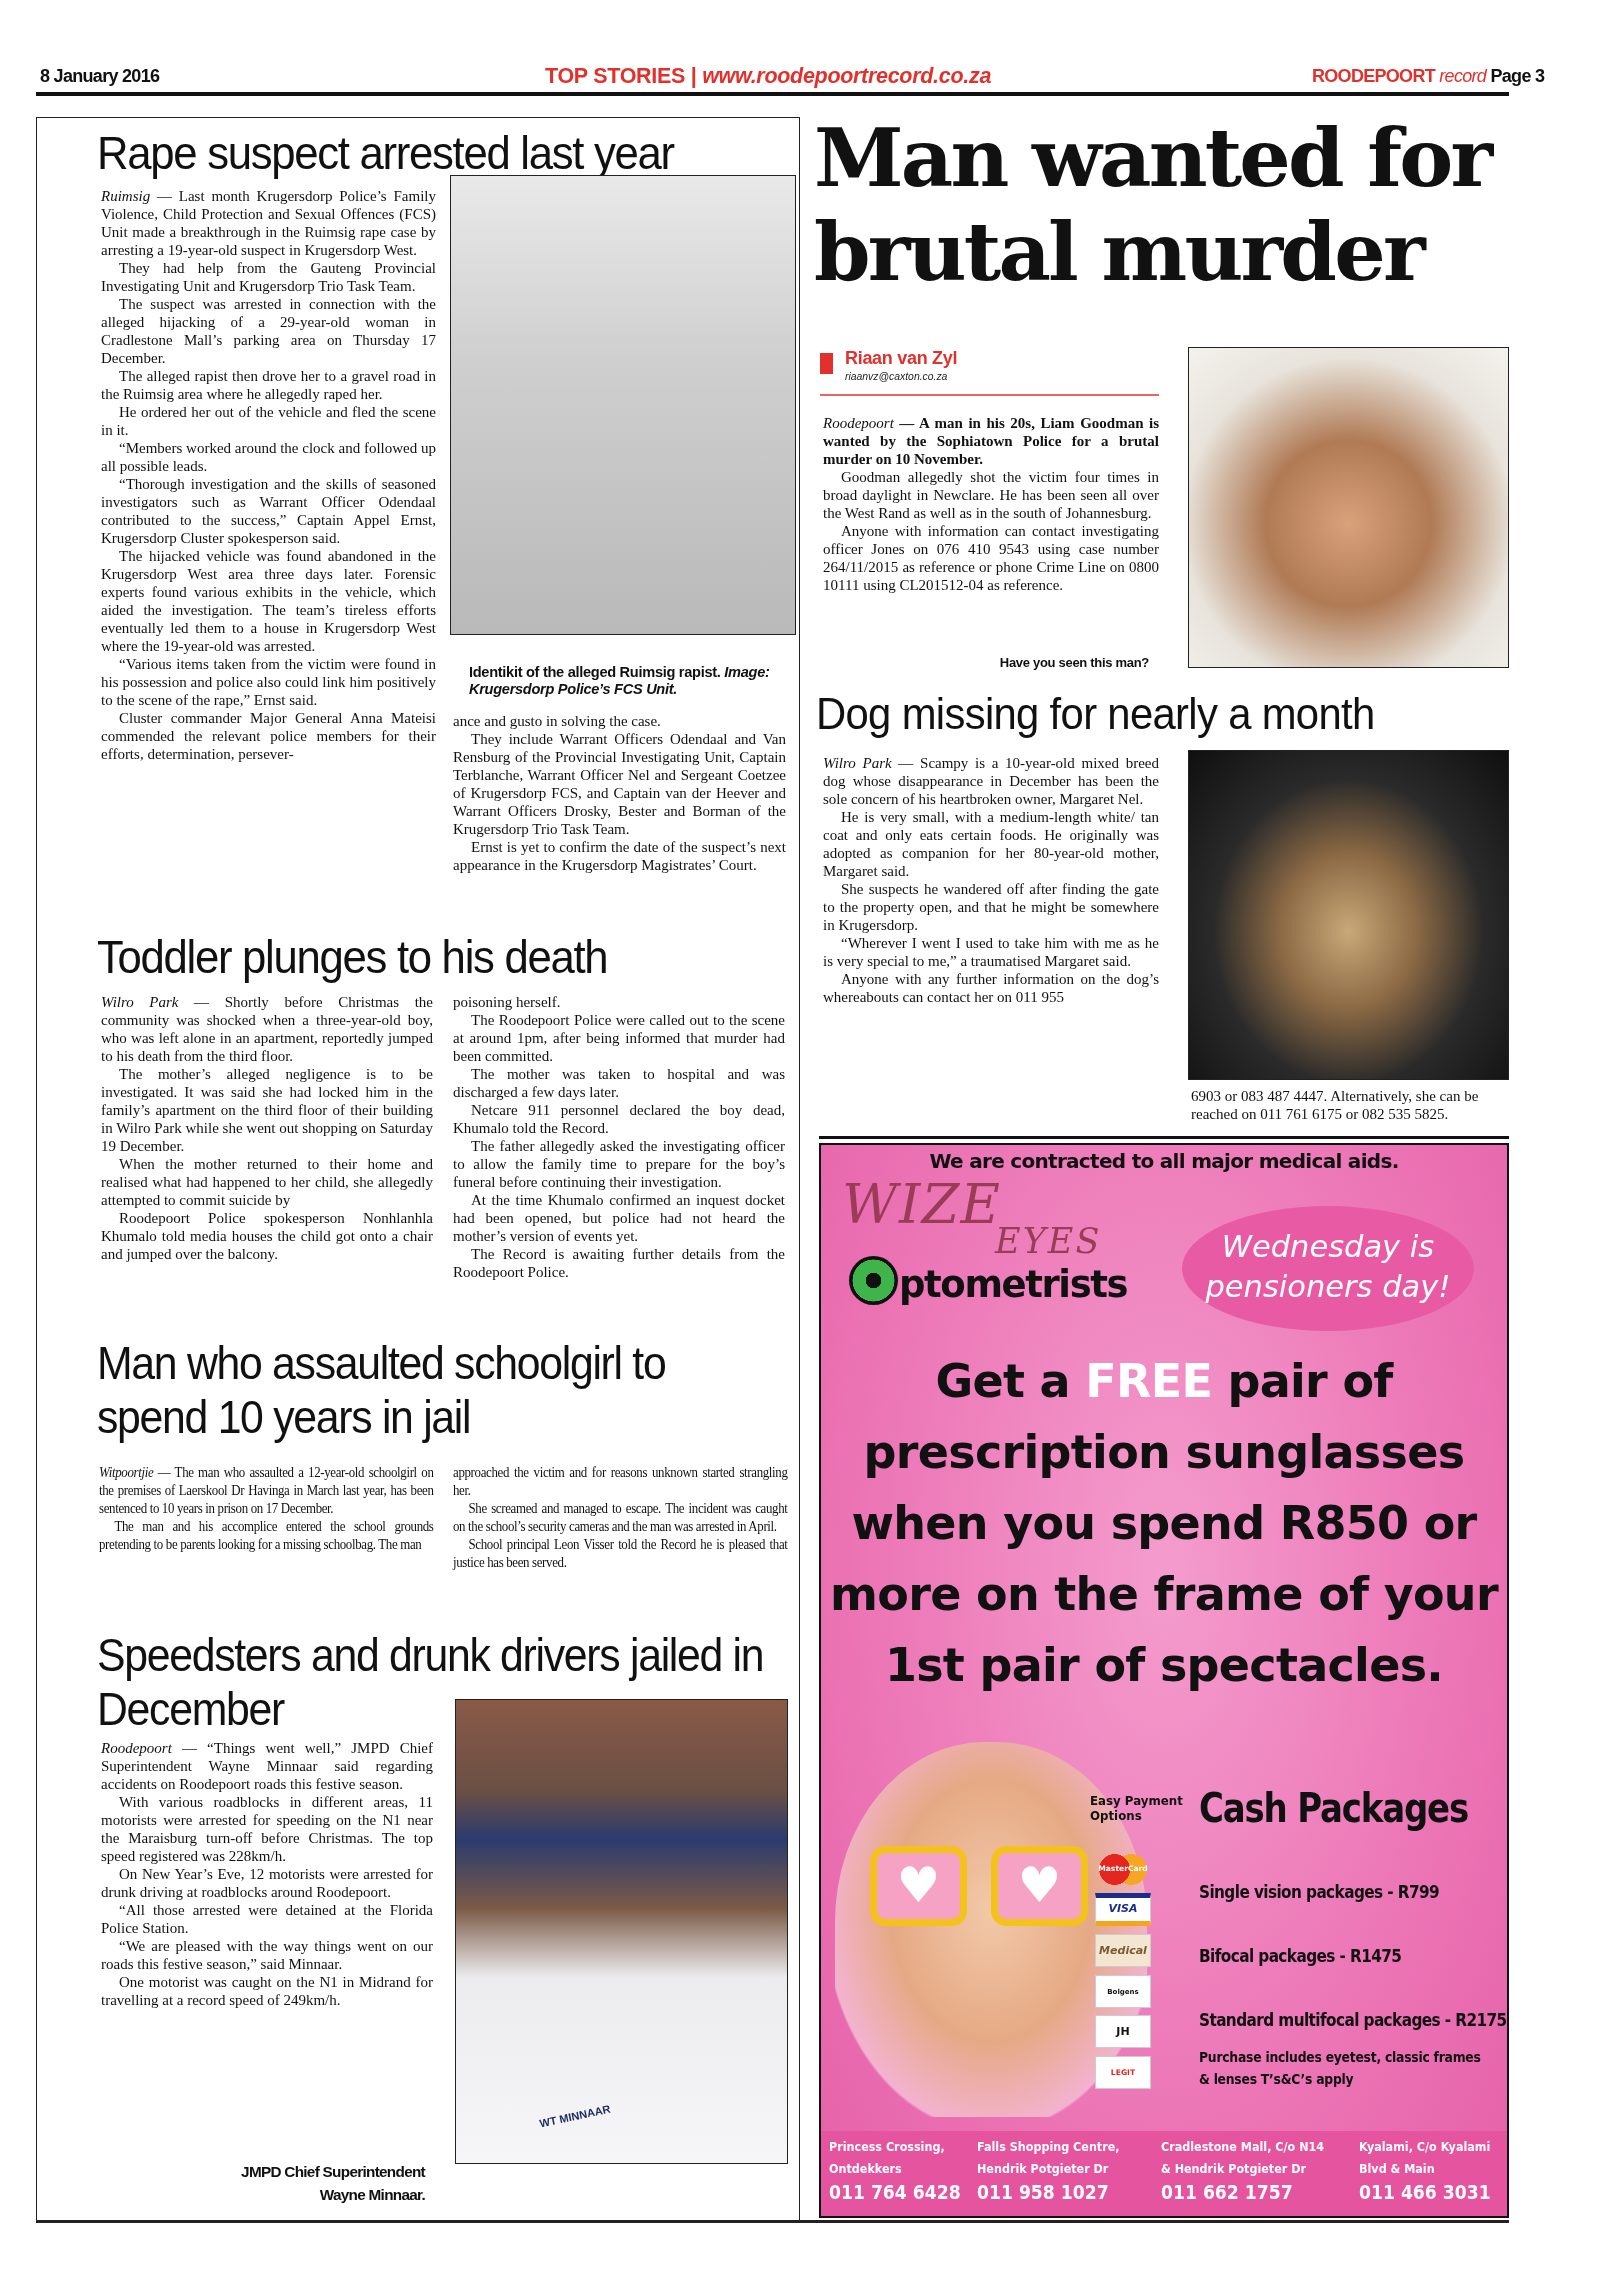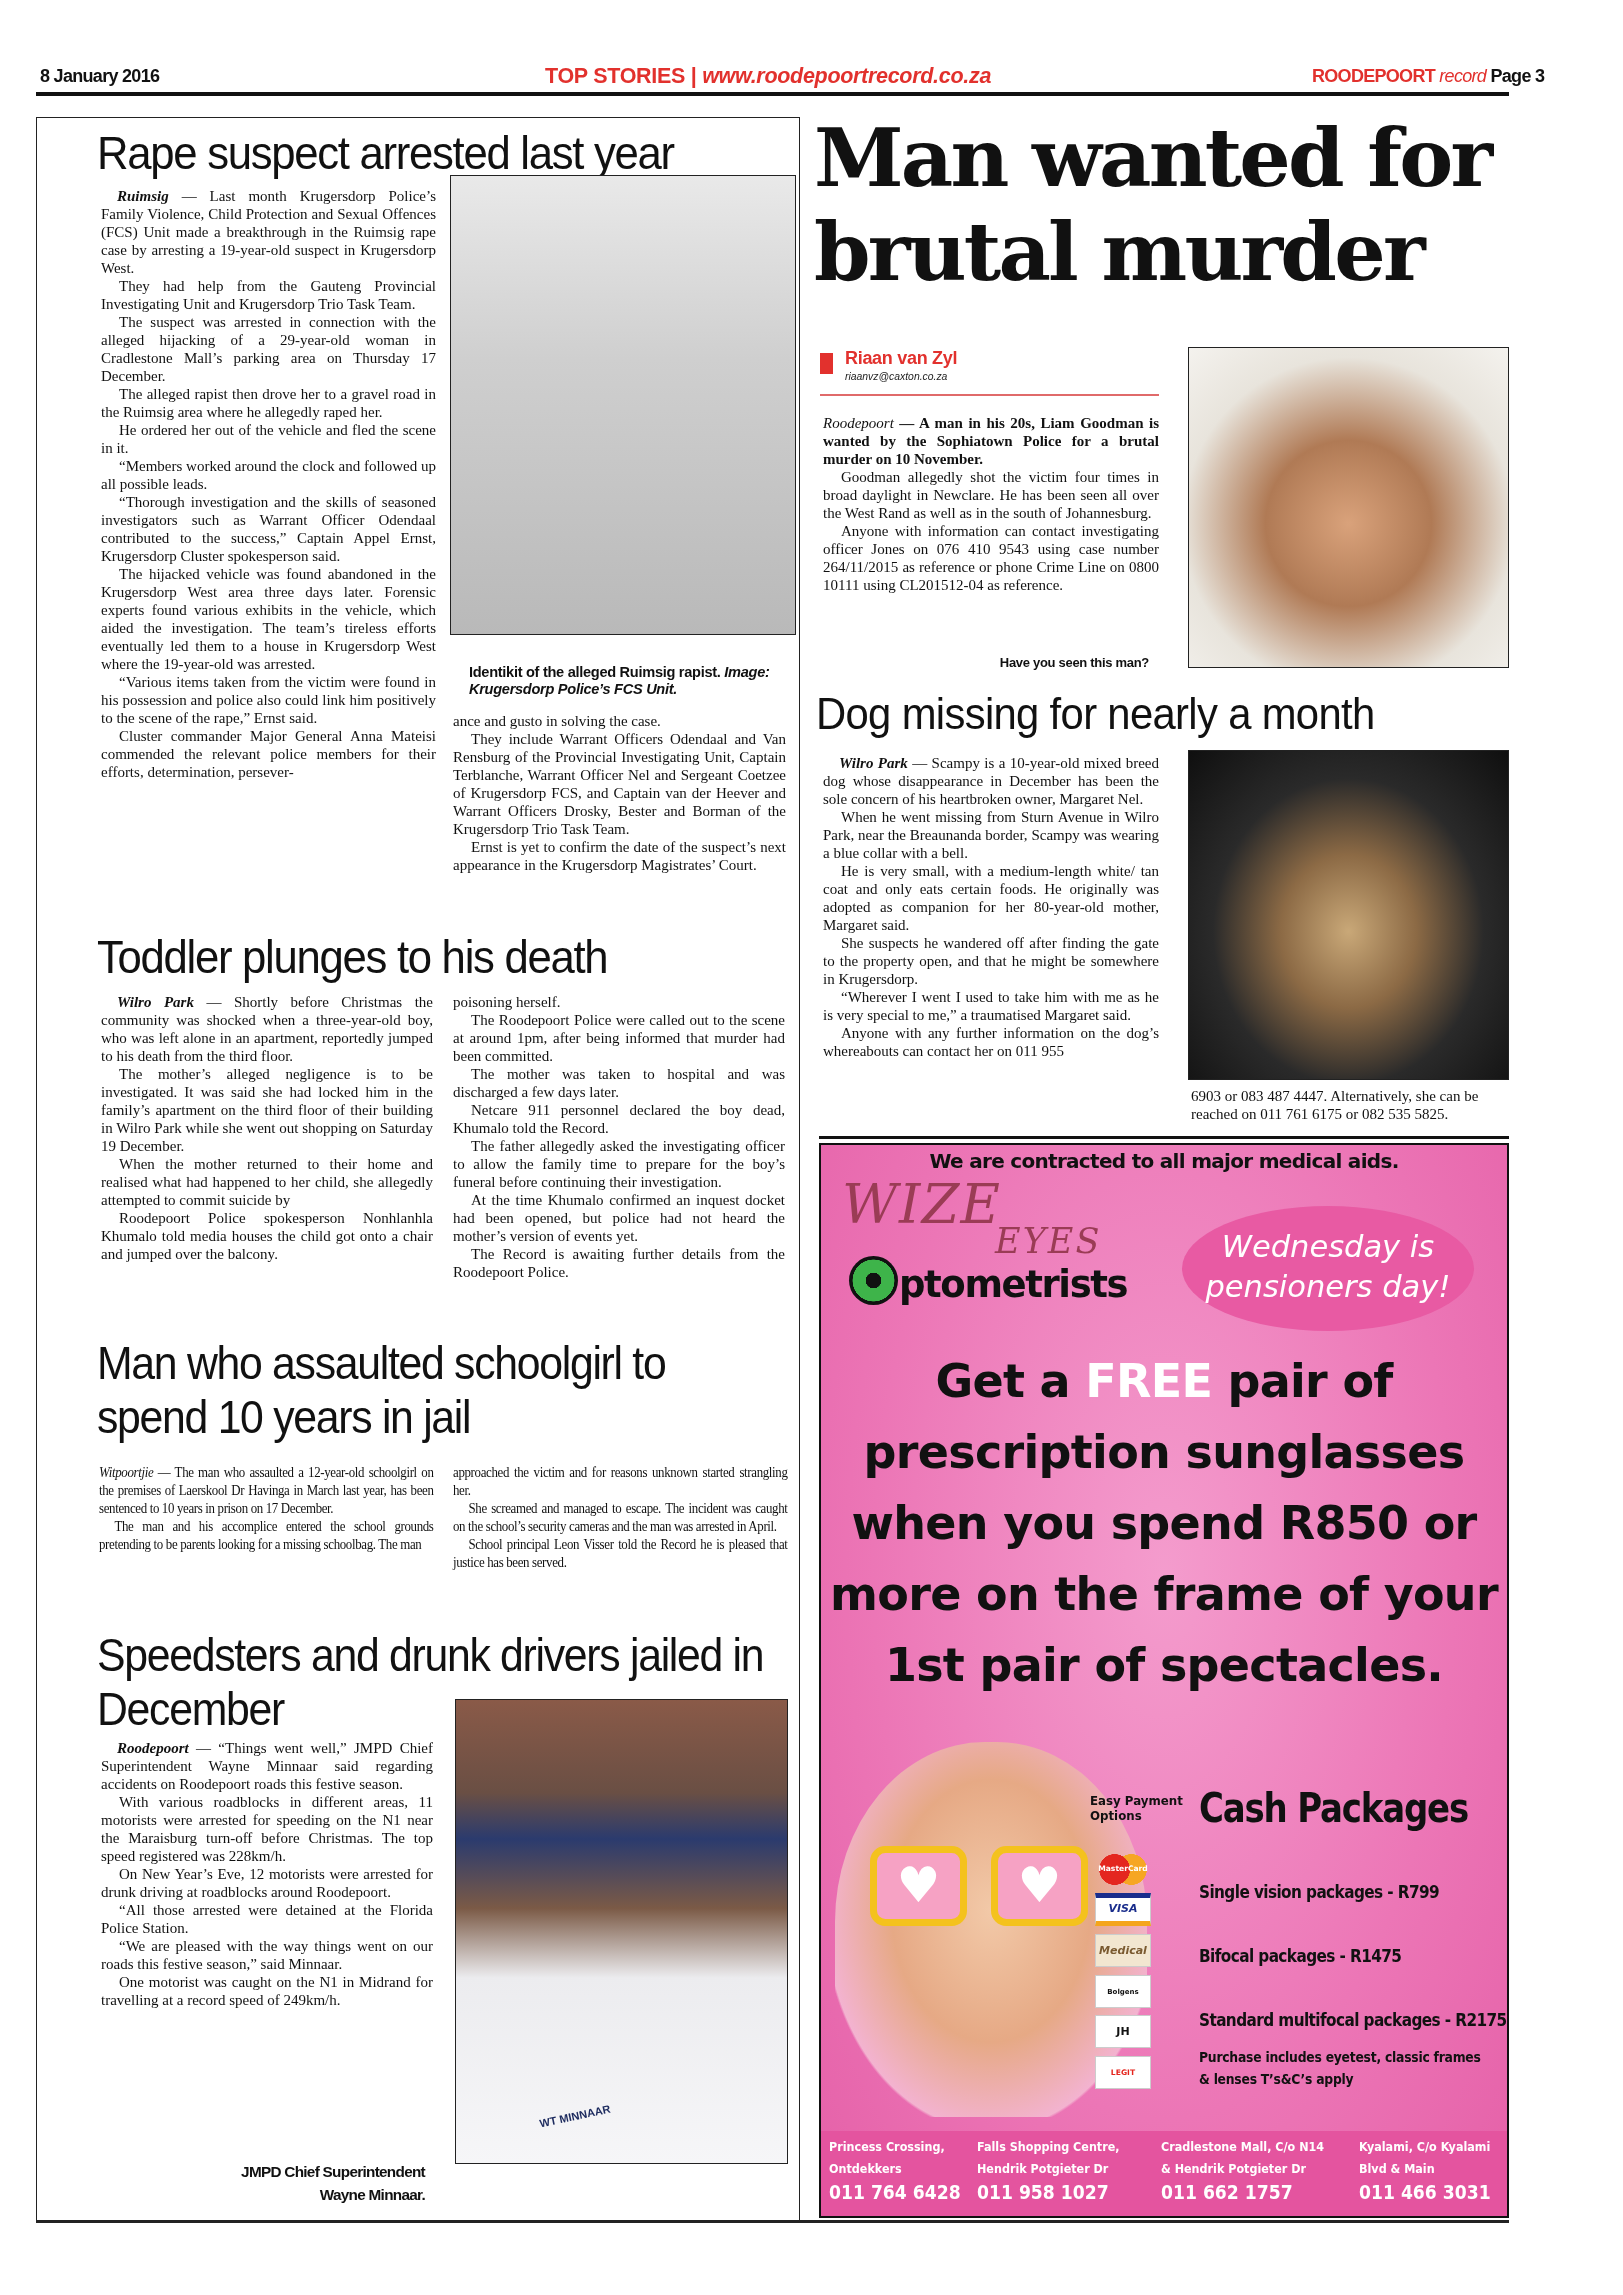--- a/index.html
+++ b/index.html
@@ -21,21 +21,21 @@
 
   .head-sans { font-family:"Liberation Sans", sans-serif; font-weight:normal; letter-spacing:-1.4px; transform-origin:left top; }
   .h-rape { left:97px; top:125px; font-size:47px; transform:scaleX(0.93); white-space:nowrap; }
   .h-toddler { left:97px; top:929px; font-size:47px; white-space:nowrap; transform:scaleX(0.93); }
   .h-assault { left:97px; top:1336px; font-size:46px; line-height:54px; width:729px; transform:scaleX(0.93); }
   .h-speed { left:97px; top:1628px; font-size:46px; line-height:54px; width:729px; transform:scaleX(0.93); }
 
   .col { font-size:15px; line-height:18px; text-align:justify; hyphens:manual; }
   .col p { margin:0; text-indent:18px; }
   .col p.first { text-indent:0; }
-  .col .loc { font-weight:bold; font-style:italic;margin-left:16px; }
+  .col .loc { font-weight:normal; font-style:italic; }
   .col.narrow { font-family:"Liberation Serif", serif; letter-spacing:-0.4px; transform:scaleX(0.86); transform-origin:left top; }
 
   .photo { border:1.4px solid #222; box-sizing:border-box; overflow:hidden; }
   .identikit { left:450px; top:175px; width:346px; height:460px; background:linear-gradient(180deg,#e9e9e9 0%,#cfcfcf 40%,#b9b9b9 100%); }
   .caption { font-family:"Liberation Sans", sans-serif; font-weight:bold; font-size:14.6px; line-height:17.4px; letter-spacing:-0.3px; }
   .caption em { font-style:italic; }
 
   
   .h-man { left:814px; top:111px; font-family:"DejaVu Serif", serif; font-weight:bold; font-size:81px; line-height:94px; letter-spacing:-2.8px; width:694px; }
   .byline-box { left:820px; top:353px; width:12.5px; height:21px; background:#e2312d; }
@@ -172,21 +172,20 @@
   <p class="first" style="font-weight:bold;"><span style="font-style:italic; font-weight:normal;">Roodepoort</span> <span>— A man in his 20s, Liam Goodman is wanted by the Sophiatown Police for a brutal murder on 10 November.</span></p>
   <p>Goodman allegedly shot the victim four times in broad daylight in Newclare. He has been seen all over the West Rand as well as in the south of Johannesburg.</p>
   <p>Anyone with information can contact investigating officer Jones on 076 410 9543 using case number 264/11/2015 as reference or phone Crime Line on 0800 10111 using CL201512-04 as reference.</p>
 </div>
 <div class="abs seen">Have you seen this man?</div>
 <div class="abs photo wanted-photo"></div>
 
 <div class="abs h-dog">Dog missing for nearly a month</div>
 <div class="abs col" style="left:823px; top:754px; width:336px;">
   <p class="first"><span class="loc">Wilro Park</span> <span>— Scampy is a 10-year-old mixed breed dog whose disappearance in December has been the sole concern of his heartbroken owner, Margaret Nel.</span></p>
-  <p>When he went missing from Sturn Avenue in Wilro Park, near the Breaunanda border, Scampy was wearing a blue collar with a bell.</p>
   <p>He is very small, with a medium-length white/ tan coat and only eats certain foods. He originally was adopted as companion for her 80-year-old mother, Margaret said.</p>
   <p>She suspects he wandered off after finding the gate to the property open, and that he might be somewhere in Krugersdorp.</p>
   <p>“Wherever I went I used to take him with me as he is very special to me,” a traumatised Margaret said.</p>
   <p>Anyone with any further information on the dog’s whereabouts can contact her on 011 955</p>
 </div>
 <div class="abs photo dog-photo"></div>
 <div class="abs col" style="left:1191px; top:1087px; width:319px; text-align:left;">6903 or 083 487 4447. Alternatively, she can be reached on 011 761 6175 or 082 535 5825.</div>
 
 <div class="abs ad-rule"></div>
 <div class="abs ad">

